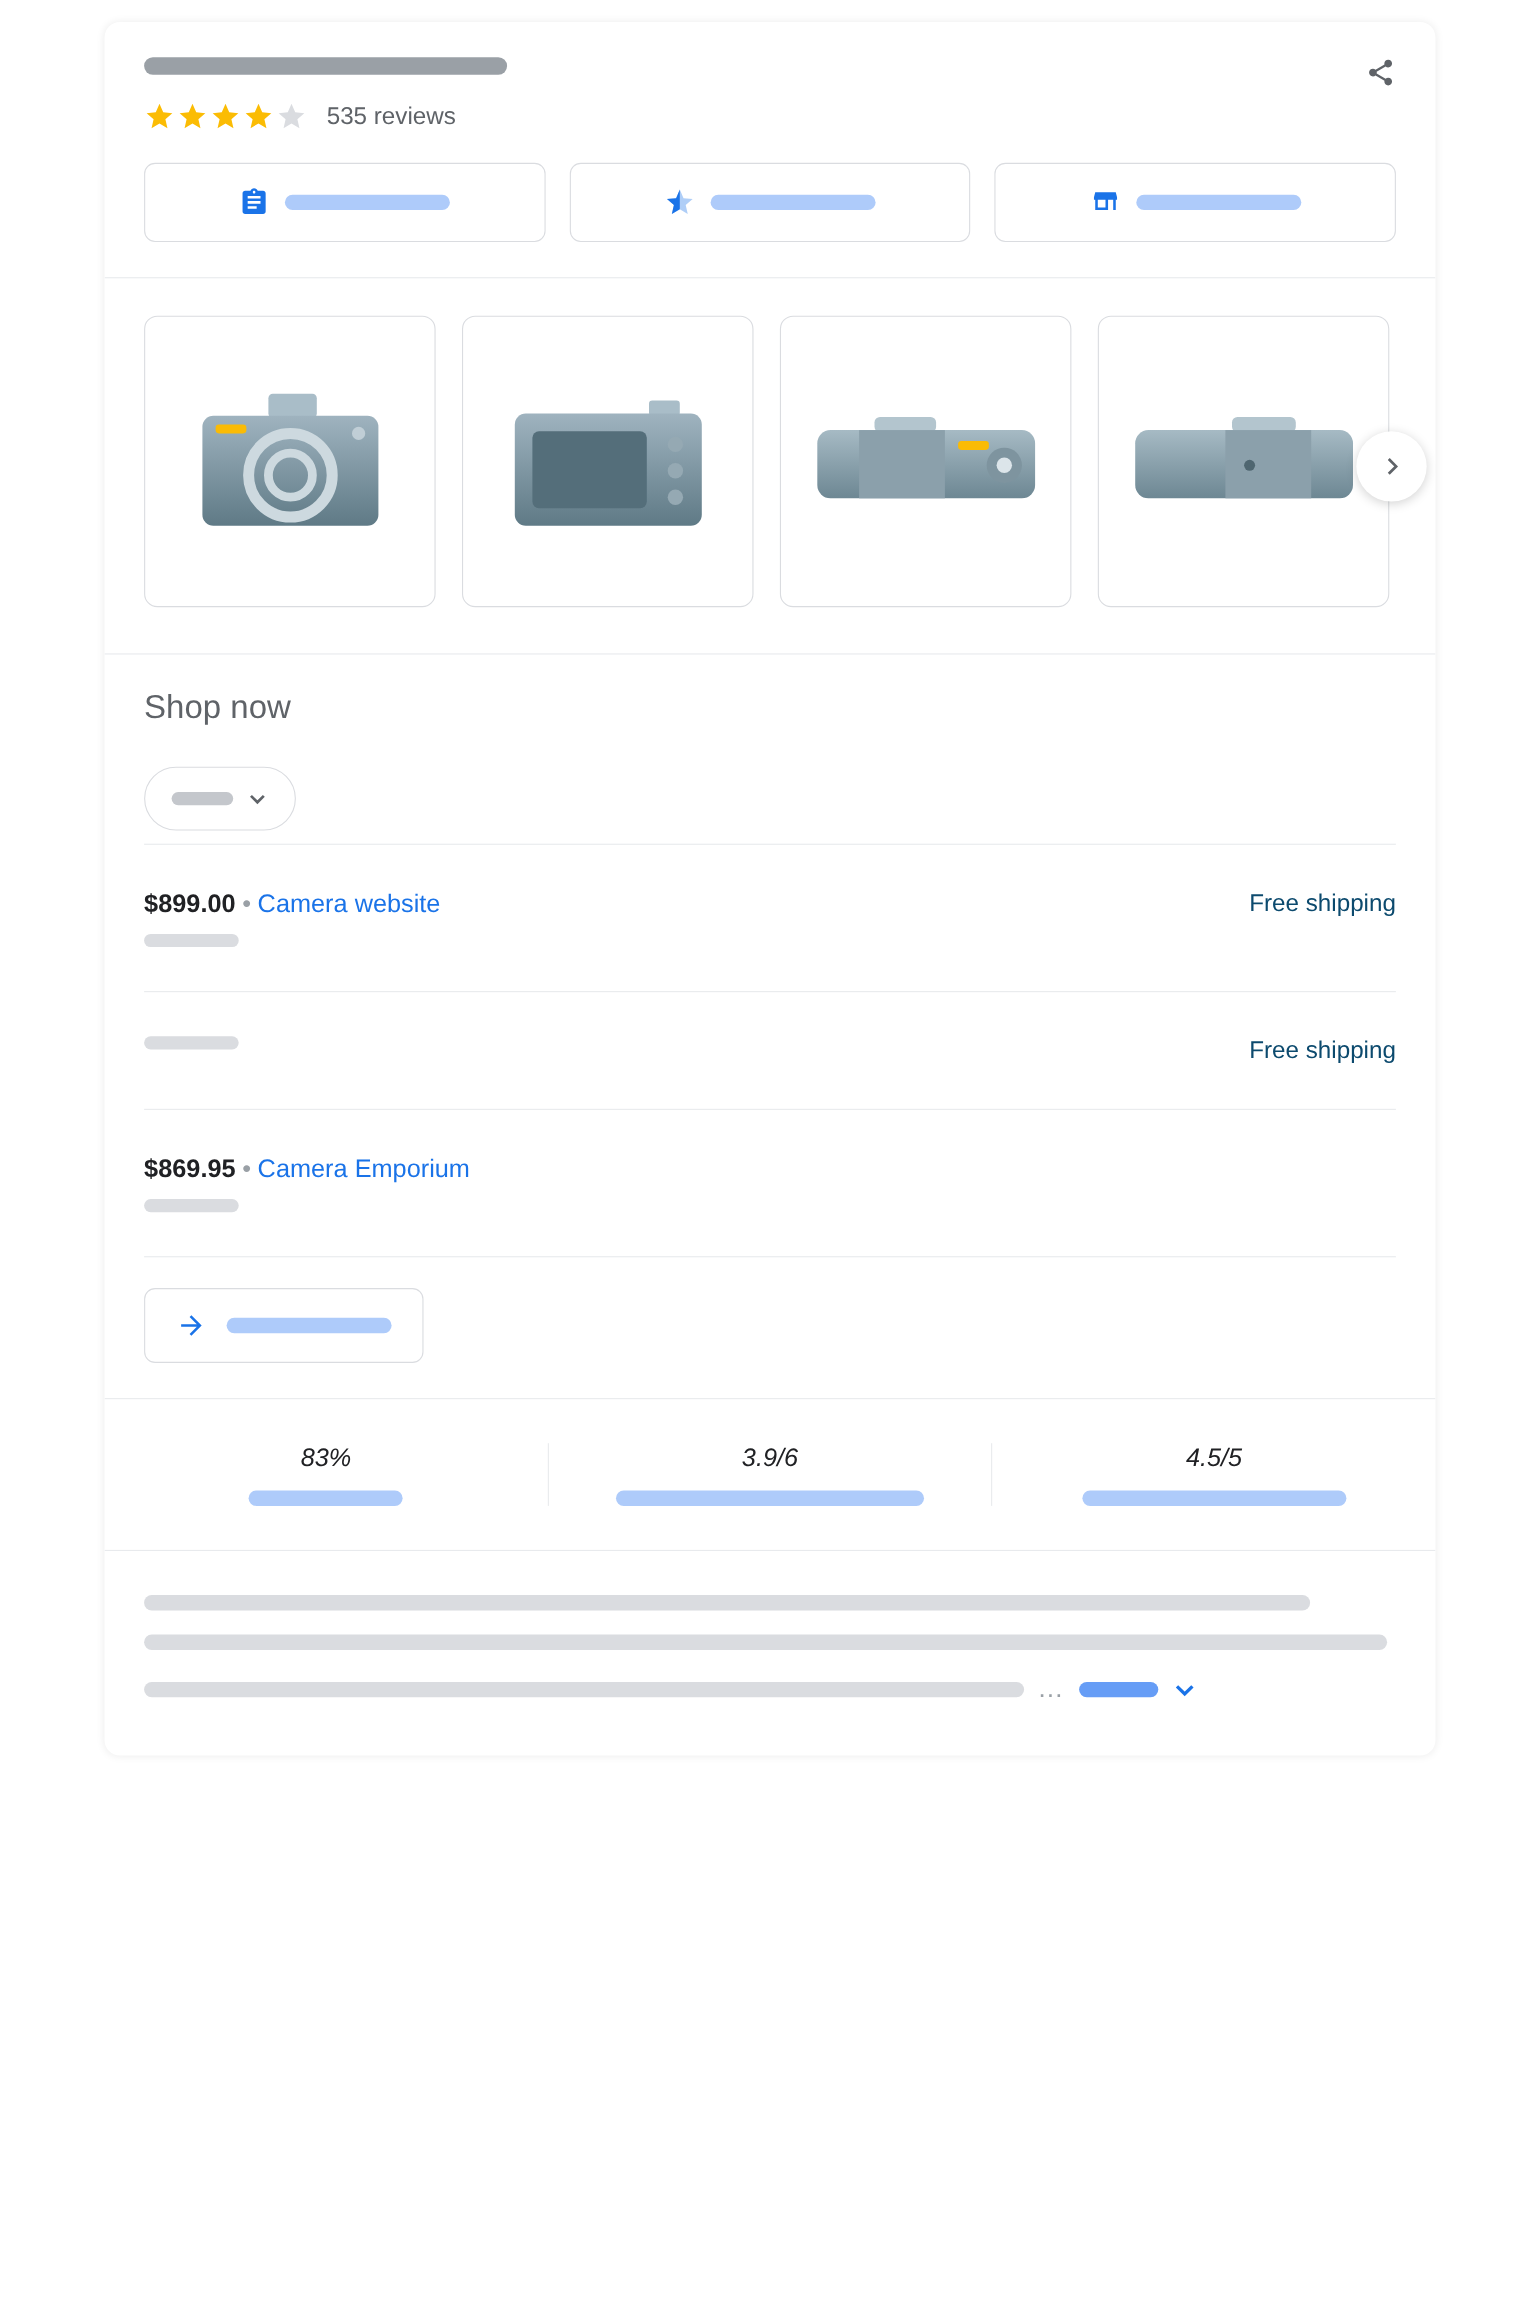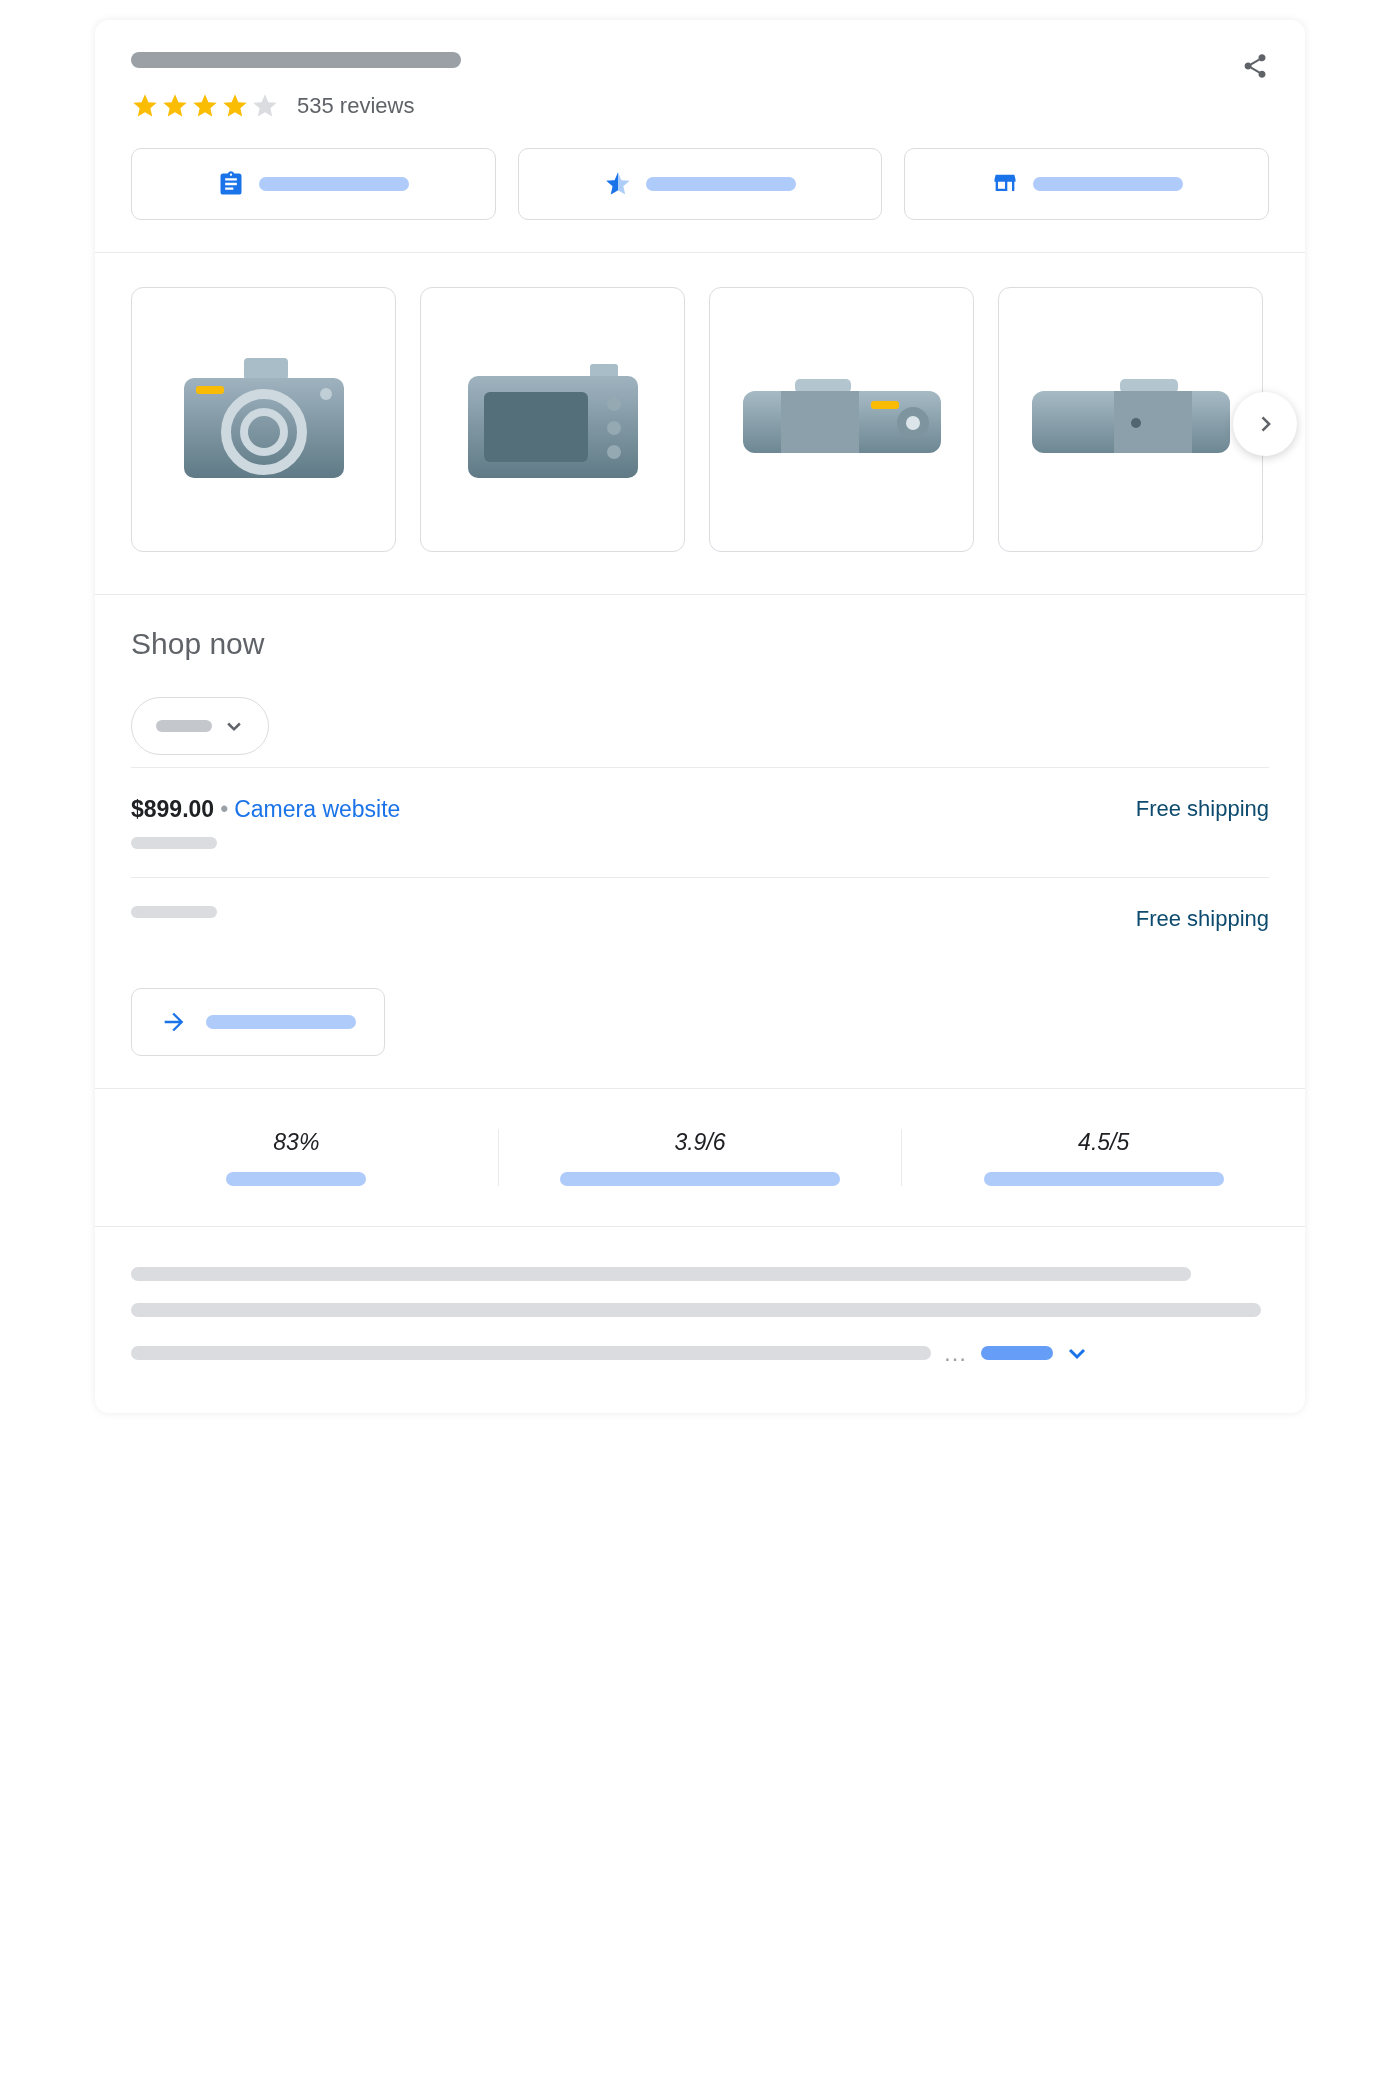--- a/index.html
+++ b/index.html
@@ -51,21 +51,21 @@
 }
 .shop-header { color: #5f6368; font-size: 30px; font-weight: 400; margin-bottom: 36px; }
 .filter-chip {
   display: inline-flex; align-items: center; gap: 12px; border: 1px solid #dadce0;
   border-radius: 30px; height: 58px; padding: 0 24px; cursor: pointer; margin-bottom: 12px;
 }
 .filter-placeholder { width: 56px; height: 12px; background: #c4c7cc; border-radius: 6px; }
 .shop-list { }
 .shop-row {
   display: flex; justify-content: space-between; align-items: flex-start;
-  padding: 28px 0; border-top: 1px solid #e8eaed;
+  padding: 40px 0; border-top: 1px solid #e8eaed;
 }
 .shop-left { display: flex; flex-direction: column; gap: 14px; }
 .shop-main { font-size: 23px; }
 .price { font-weight: 700; color: #202124; }
 .dot { color: #9aa0a6; margin: 0 6px; }
 .vendor { color: #1a73e8; cursor: pointer; }
 .meta-placeholder { width: 86px; height: 12px; background: #dadce0; border-radius: 6px; }
 .shipping { color: #0c4a6e; font-size: 22px; }
 .more-chip {
   margin-top: 28px; display: inline-flex; align-items: center; gap: 18px;
@@ -236,20 +236,29 @@
           <div class="meta-placeholder"></div>
         </div>
         <div class="shipping">Free shipping</div>
       </div>
       <div class="shop-row">
         <div class="shop-left">
           <div class="meta-placeholder"></div>
         </div>
         <div class="shipping">Free shipping</div>
       </div>
+      <div class="shop-row" style="border-bottom:1px solid #e8eaed;">
+        <div class="shop-left">
+          <div class="shop-main">
+            <span class="price">$869.95</span><span class="dot">•</span><span class="vendor">Camera Emporium</span>
+          </div>
+          <div class="meta-placeholder"></div>
+        </div>
+        <div class="shipping"></div>
+      </div>
     </div>
     <div class="more-chip">
       <svg class="more-arrow" viewBox="0 0 24 24">
           <path d="M4 11h12.2l-5.6-5.6L12 4l8 8-8 8-1.4-1.4 5.6-5.6H4z"></path>
         </svg>
       <div class="more-label-placeholder"></div>
     </div>
   </div>
 
   <div class="stats-row" style="border-bottom:1px solid #e8eaed;font-style:italic;">

